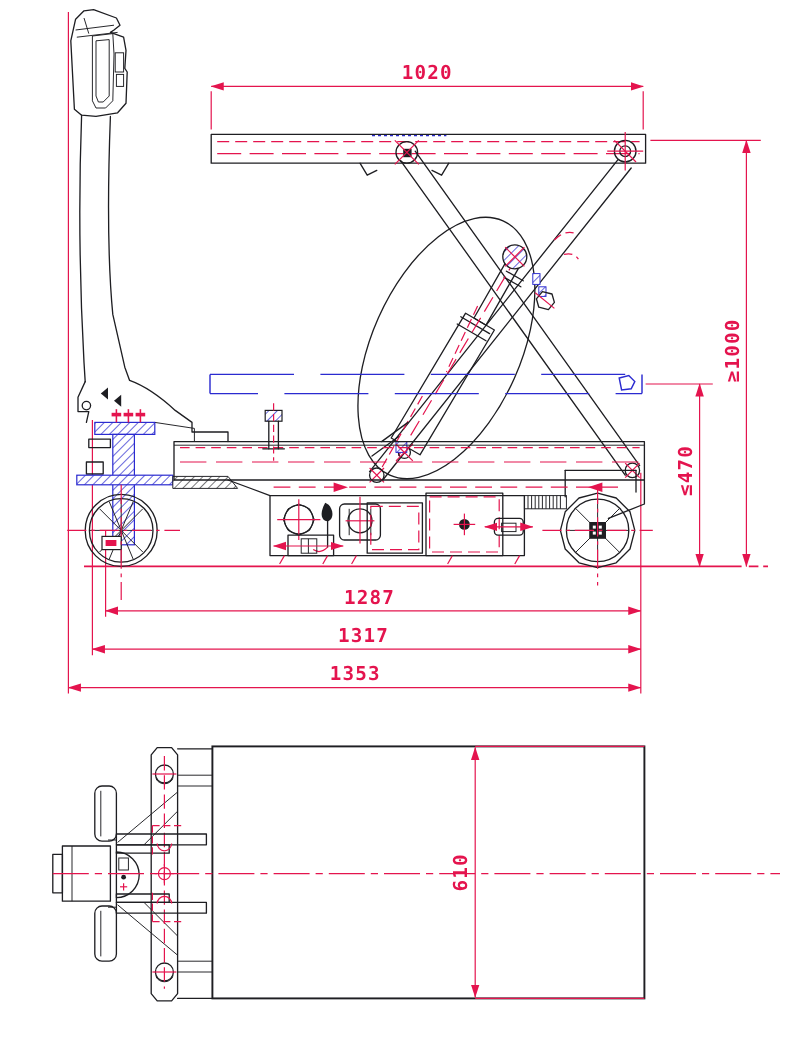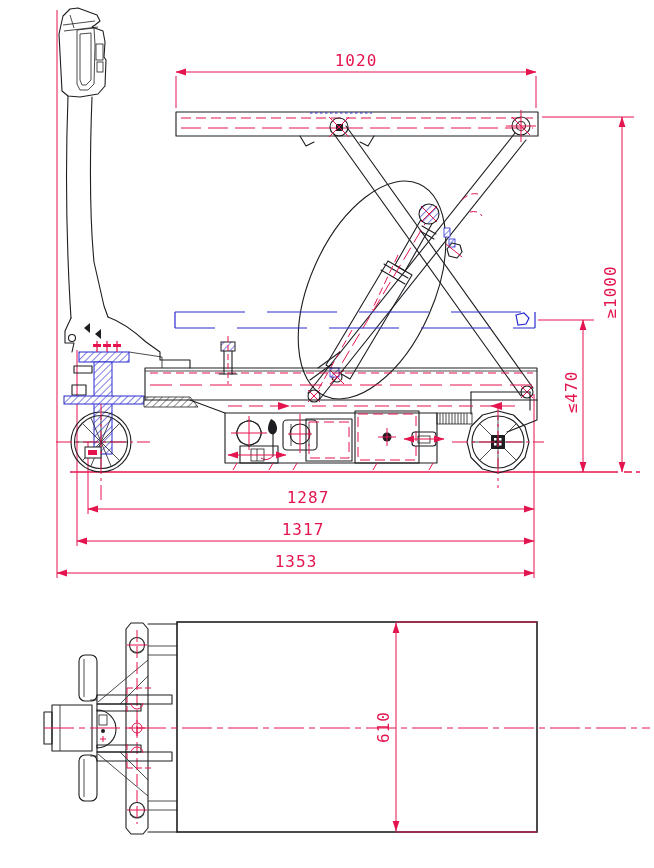--- a/index.html
+++ b/index.html
@@ -1,16 +1,16 @@
 <!DOCTYPE html>
 <html><head>
 <meta charset="utf-8">
 <style>
   html,body{margin:0;padding:0;background:#ffffff;}
-  .sheet{width:654px;height:868px;background:#fff;position:relative;overflow:hidden;}
+  .sheet{width:654px;height:868px;background:#fff;position:relative;overflow:hidden;font-weight:bold;}
   svg{display:block;}
   .ok{stroke:#1e1e22;fill:none;stroke-width:1.1;stroke-linecap:round;stroke-linejoin:round;}
   .okthin{stroke:#1e1e22;fill:none;stroke-width:.8;}
   .rd{stroke:#e4144e;fill:none;stroke-width:1;}
   .rd2{stroke:#e4144e;fill:none;stroke-width:1.3;}
   .bl{stroke:#2b2bd0;fill:none;stroke-width:1.2;}
   .dimtxt{fill:#e4144e;font-family:"DejaVu Sans Mono",monospace;font-size:16px;letter-spacing:1px;}
   .fillk{fill:#1e1e22;stroke:none;}
   .fillr{fill:#e4144e;stroke:none;}
 </style>

